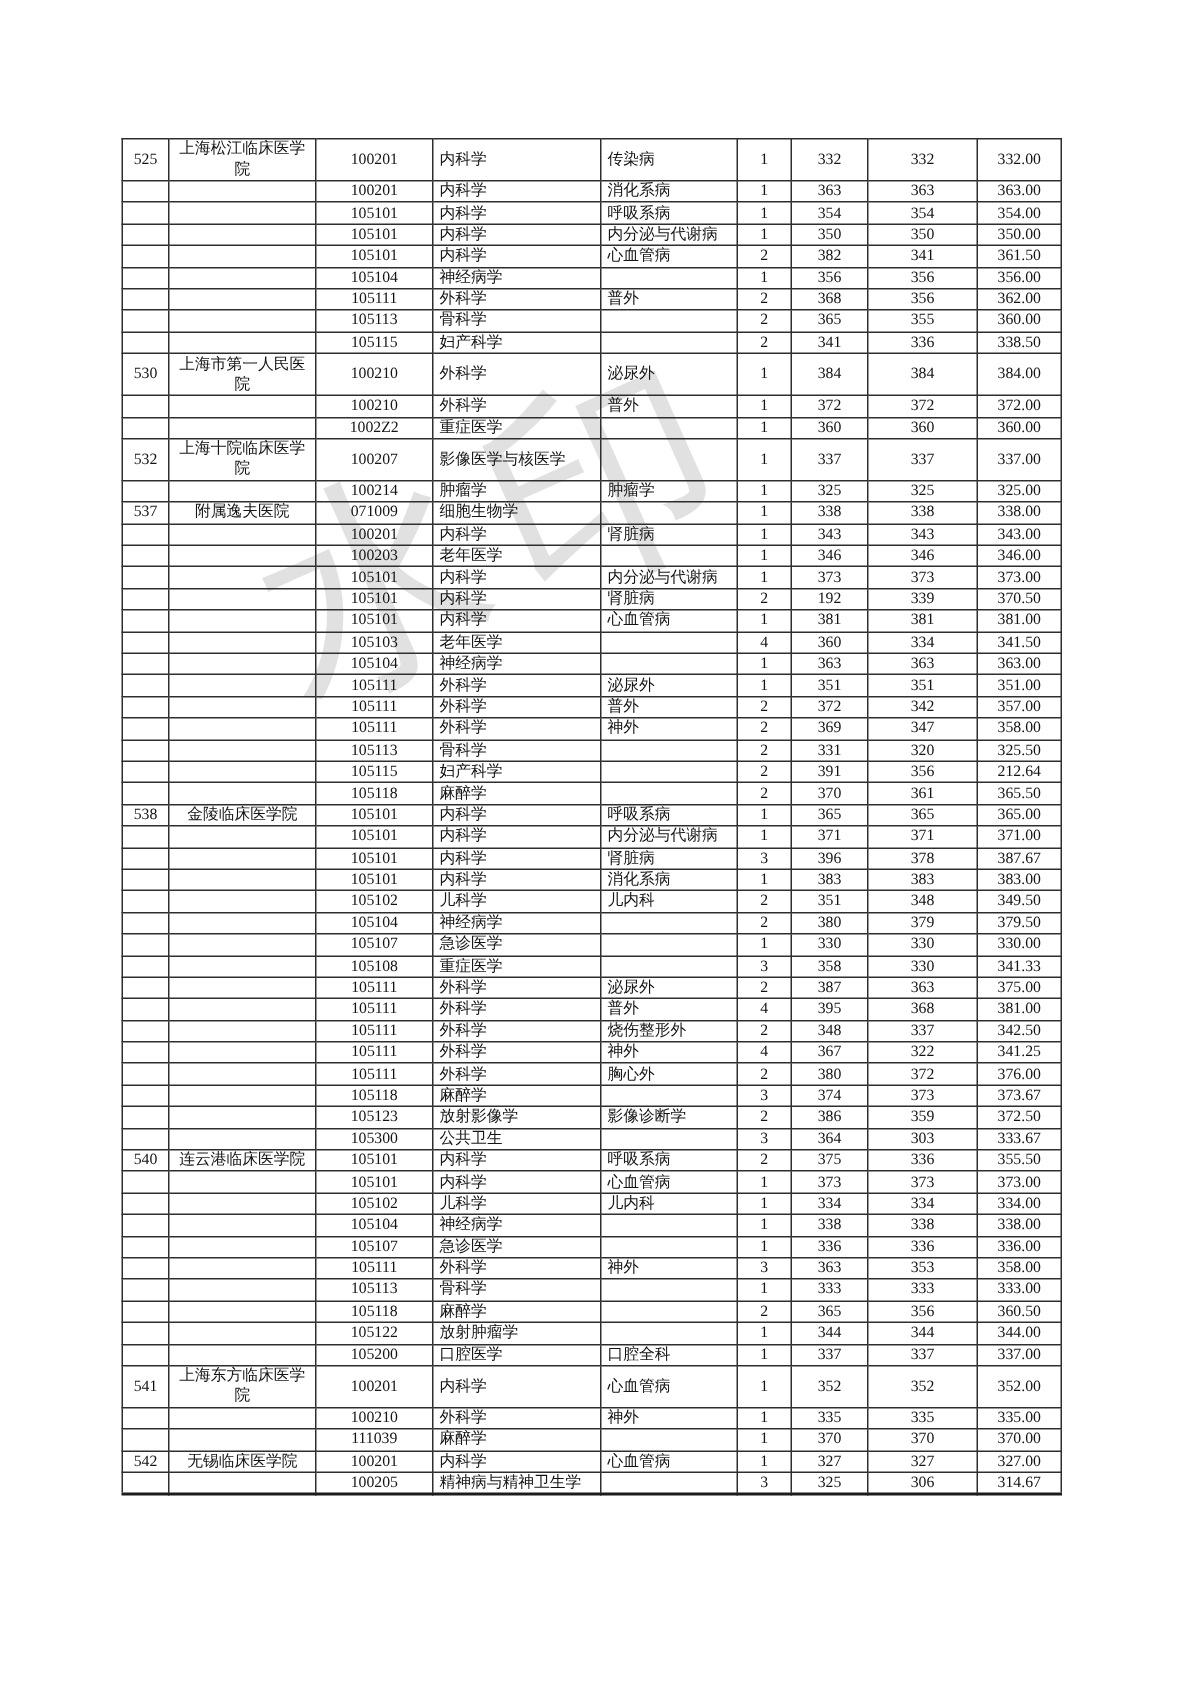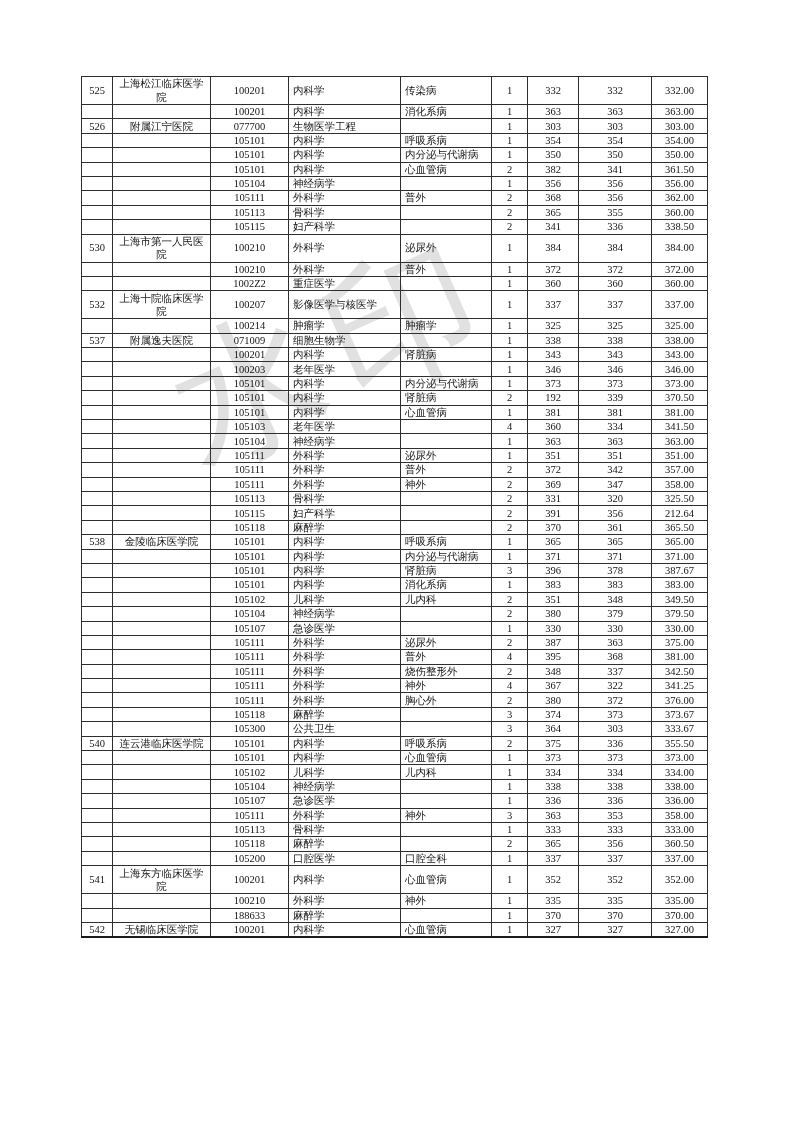--- a/index.html
+++ b/index.html
@@ -19,21 +19,21 @@
     color:rgba(120,120,120,0.22);
     transform:rotate(-24deg);
     transform-origin:left top;
     white-space:nowrap;
     pointer-events:none;
     user-select:none;
     font-family:"Liberation Serif","DejaVu Serif",serif;
   }
   table#score-table{
     position:absolute;
-    left:81px;top:76px;
+    left:81px;top:92px;
     width:626px;
     border-collapse:collapse;
     table-layout:fixed;
     font-size:10.5px;
     line-height:1.25;
   }
   #score-table td{
     border:1px solid #2e2e2e;
     padding:0 2px;
     height:13.4px;
@@ -92,31 +92,20 @@
           <td class="col-hospital"></td>
           <td class="col-code">100201</td>
           <td class="col-major">内科学</td>
           <td class="col-sub">消化系病</td>
           <td class="col-count">1</td>
           <td class="col-max">363</td>
           <td class="col-min">363</td>
           <td class="col-avg">363.00</td>
         </tr>
         <tr>
-          <td class="col-no">526</td>
-          <td class="col-hospital">附属江宁医院</td>
-          <td class="col-code">077700</td>
-          <td class="col-major">生物医学工程</td>
-          <td class="col-sub"></td>
-          <td class="col-count">1</td>
-          <td class="col-max">303</td>
-          <td class="col-min">303</td>
-          <td class="col-avg">303.00</td>
-        </tr>
-        <tr>
           <td class="col-no"></td>
           <td class="col-hospital"></td>
           <td class="col-code">105101</td>
           <td class="col-major">内科学</td>
           <td class="col-sub">呼吸系病</td>
           <td class="col-count">1</td>
           <td class="col-max">354</td>
           <td class="col-min">354</td>
           <td class="col-avg">354.00</td>
         </tr>
@@ -468,20 +457,31 @@
           <td class="col-major">急诊医学</td>
           <td class="col-sub"></td>
           <td class="col-count">1</td>
           <td class="col-max">330</td>
           <td class="col-min">330</td>
           <td class="col-avg">330.00</td>
         </tr>
         <tr>
           <td class="col-no"></td>
           <td class="col-hospital"></td>
+          <td class="col-code">105108</td>
+          <td class="col-major">重症医学</td>
+          <td class="col-sub"></td>
+          <td class="col-count">3</td>
+          <td class="col-max">358</td>
+          <td class="col-min">330</td>
+          <td class="col-avg">341.33</td>
+        </tr>
+        <tr>
+          <td class="col-no"></td>
+          <td class="col-hospital"></td>
           <td class="col-code">105111</td>
           <td class="col-major">外科学</td>
           <td class="col-sub">泌尿外</td>
           <td class="col-count">2</td>
           <td class="col-max">387</td>
           <td class="col-min">363</td>
           <td class="col-avg">375.00</td>
         </tr>
         <tr>
           <td class="col-no"></td>
@@ -534,20 +534,31 @@
           <td class="col-major">麻醉学</td>
           <td class="col-sub"></td>
           <td class="col-count">3</td>
           <td class="col-max">374</td>
           <td class="col-min">373</td>
           <td class="col-avg">373.67</td>
         </tr>
         <tr>
           <td class="col-no"></td>
           <td class="col-hospital"></td>
+          <td class="col-code">105123</td>
+          <td class="col-major">放射影像学</td>
+          <td class="col-sub">影像诊断学</td>
+          <td class="col-count">2</td>
+          <td class="col-max">386</td>
+          <td class="col-min">359</td>
+          <td class="col-avg">372.50</td>
+        </tr>
+        <tr>
+          <td class="col-no"></td>
+          <td class="col-hospital"></td>
           <td class="col-code">105300</td>
           <td class="col-major">公共卫生</td>
           <td class="col-sub"></td>
           <td class="col-count">3</td>
           <td class="col-max">364</td>
           <td class="col-min">303</td>
           <td class="col-avg">333.67</td>
         </tr>
         <tr>
           <td class="col-no">540</td>
@@ -633,20 +644,31 @@
           <td class="col-major">麻醉学</td>
           <td class="col-sub"></td>
           <td class="col-count">2</td>
           <td class="col-max">365</td>
           <td class="col-min">356</td>
           <td class="col-avg">360.50</td>
         </tr>
         <tr>
           <td class="col-no"></td>
           <td class="col-hospital"></td>
+          <td class="col-code">105122</td>
+          <td class="col-major">放射肿瘤学</td>
+          <td class="col-sub"></td>
+          <td class="col-count">1</td>
+          <td class="col-max">344</td>
+          <td class="col-min">344</td>
+          <td class="col-avg">344.00</td>
+        </tr>
+        <tr>
+          <td class="col-no"></td>
+          <td class="col-hospital"></td>
           <td class="col-code">105200</td>
           <td class="col-major">口腔医学</td>
           <td class="col-sub">口腔全科</td>
           <td class="col-count">1</td>
           <td class="col-max">337</td>
           <td class="col-min">337</td>
           <td class="col-avg">337.00</td>
         </tr>
         <tr class="tall">
           <td class="col-no">541</td>
@@ -666,35 +688,46 @@
           <td class="col-major">外科学</td>
           <td class="col-sub">神外</td>
           <td class="col-count">1</td>
           <td class="col-max">335</td>
           <td class="col-min">335</td>
           <td class="col-avg">335.00</td>
         </tr>
         <tr>
           <td class="col-no"></td>
           <td class="col-hospital"></td>
-          <td class="col-code">188633</td>
+          <td class="col-code">111039</td>
           <td class="col-major">麻醉学</td>
           <td class="col-sub"></td>
           <td class="col-count">1</td>
           <td class="col-max">370</td>
           <td class="col-min">370</td>
           <td class="col-avg">370.00</td>
         </tr>
         <tr>
           <td class="col-no">542</td>
           <td class="col-hospital">无锡临床医学院</td>
           <td class="col-code">100201</td>
           <td class="col-major">内科学</td>
           <td class="col-sub">心血管病</td>
           <td class="col-count">1</td>
           <td class="col-max">327</td>
           <td class="col-min">327</td>
           <td class="col-avg">327.00</td>
+        </tr>
+        <tr>
+          <td class="col-no"></td>
+          <td class="col-hospital"></td>
+          <td class="col-code">100205</td>
+          <td class="col-major">精神病与精神卫生学</td>
+          <td class="col-sub"></td>
+          <td class="col-count">3</td>
+          <td class="col-max">325</td>
+          <td class="col-min">306</td>
+          <td class="col-avg">314.67</td>
         </tr>
       </tbody>
   </table>
 
 </div>
 
 </body></html>

